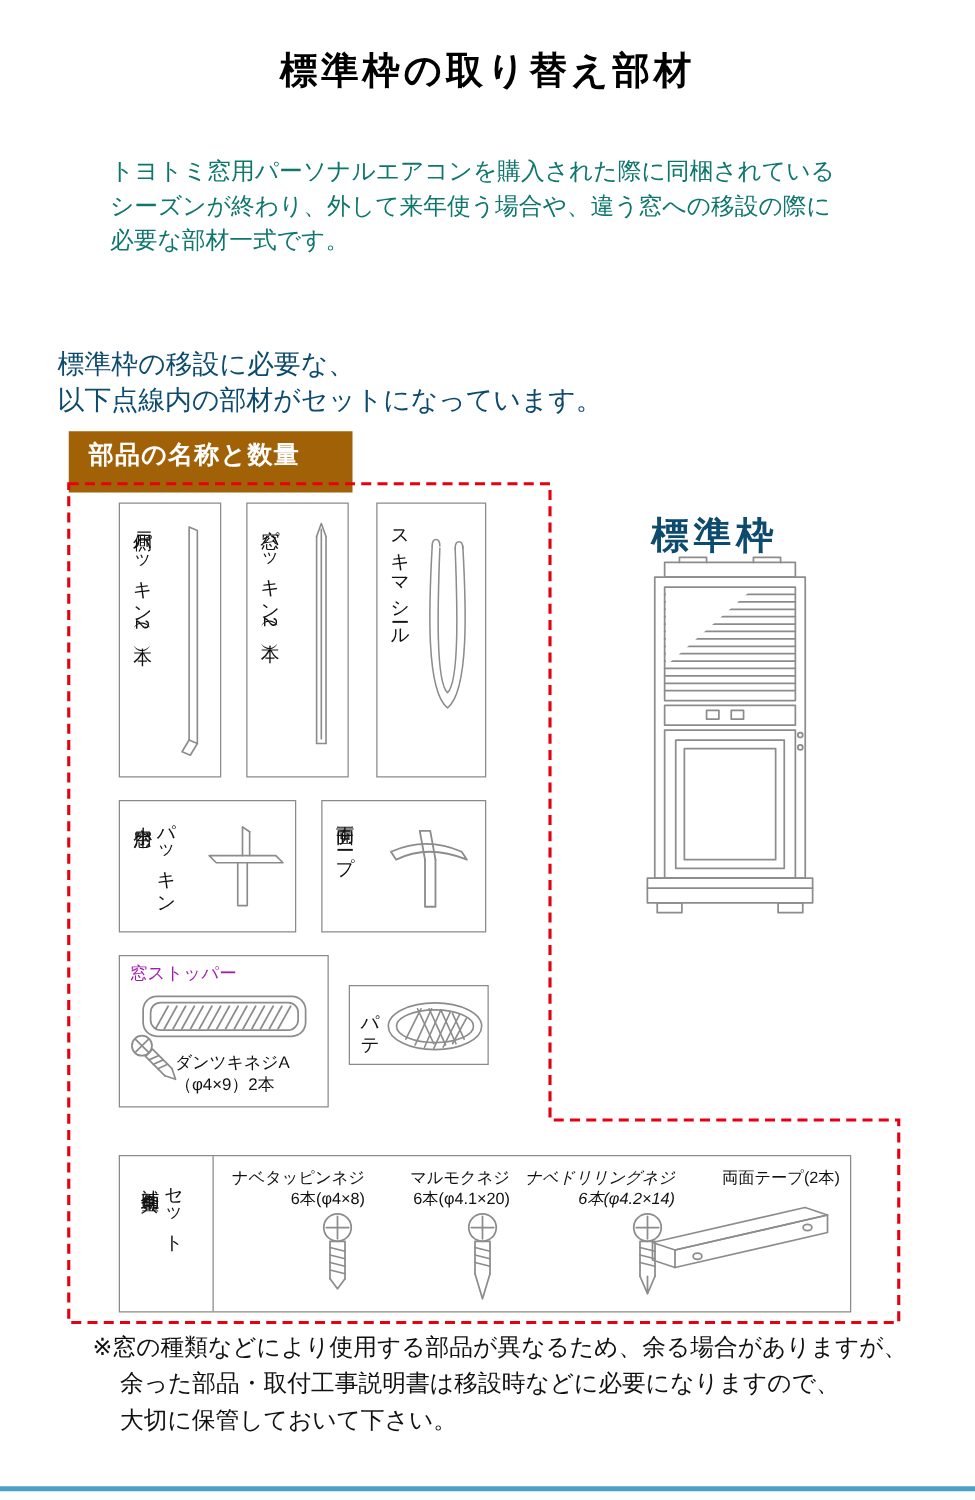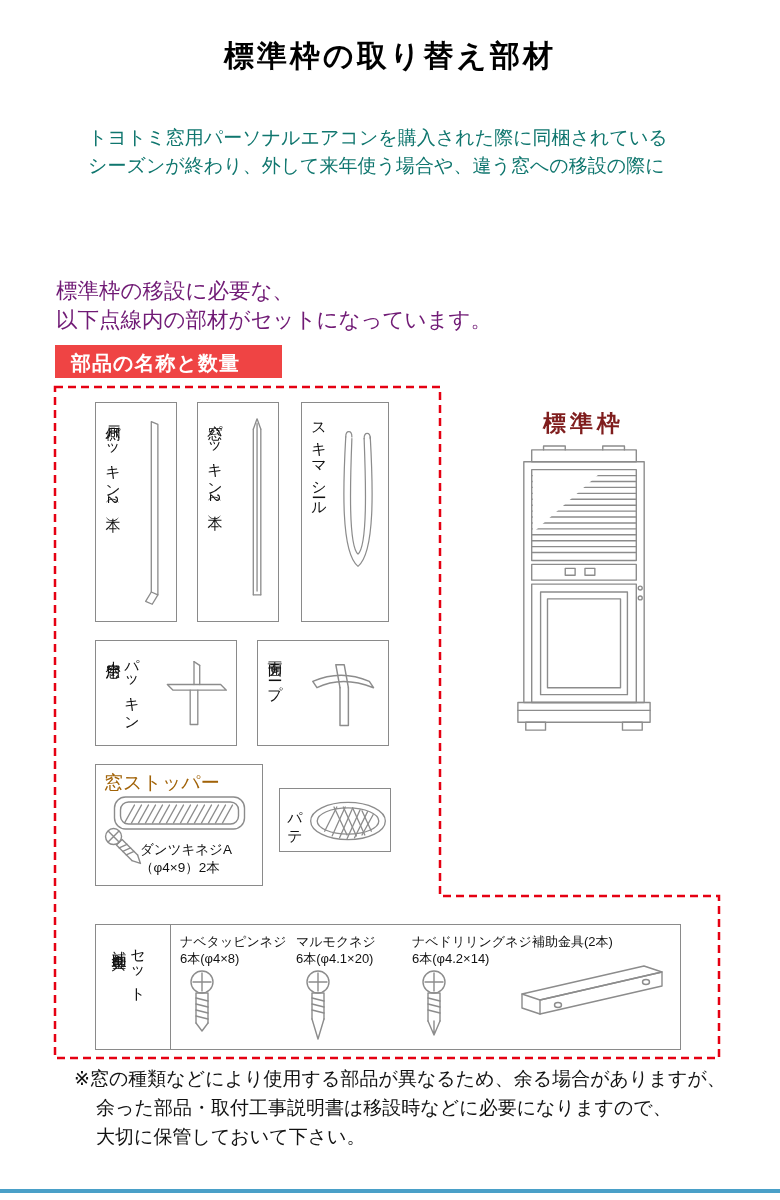--- a/index.html
+++ b/index.html
@@ -5,67 +5,68 @@
   * { margin:0; padding:0; box-sizing:border-box; }
   html,body { background:#ffffff; }
   body { font-family:"Liberation Sans","DejaVu Sans",sans-serif; color:#111; }
   .page { position:relative; width:780px; height:1200px; background:#fff; overflow:hidden; margin:0 auto; }
 
   .title { position:absolute; top:36px; left:0; width:100%; text-align:center;
            font-size:30px; font-weight:700; letter-spacing:3px; color:#000; }
 
   .intro { position:absolute; left:88px; top:124px; font-size:19px; line-height:27.5px; color:#0f766e; }
 
-  .lead { position:absolute; left:56px; top:277px; font-size:21.5px; line-height:28.5px;
-          color:#701a75; font-weight:500; }
-
-  .badge { position:absolute; left:55px; top:345px; background:#ef4444; color:#fff;
-           font-size:20px; font-weight:700; padding:5px 42px 1px 16px; letter-spacing:1px; }
+  .lead { position:absolute; left:46px; top:277px; font-size:21.5px; line-height:28.5px;
+          color:#0c4a6e; font-weight:500; }
+
+  .badge { position:absolute; left:55px; top:345px; background:#a16207; color:#fff;
+           font-size:20px; font-weight:700; padding:5px 42px 17px 16px; letter-spacing:1px; }
 
   .dash-overlay { position:absolute; left:0; top:0; width:780px; height:1200px; pointer-events:none; }
 
   .pbox { position:absolute; border:1px solid #8a8a8a; background:#fff; }
 
   .vlabel { writing-mode:vertical-rl; text-orientation:mixed; white-space:pre-line;
             font-size:15px; line-height:19px; letter-spacing:2px; color:#111; position:absolute; }
   .vlabel.lr { writing-mode:vertical-lr; }
-  .hlabel { font-size:19px; color:#a16207; position:absolute; }
+  .hlabel { font-size:14px; color:#a21caf; position:absolute; }
   .pre { white-space:pre-line; }
 
   .draw { position:absolute; }
   .draw path, .draw rect, .draw circle, .draw ellipse, .draw line {
       fill:none; stroke:#8c8c8c; stroke-width:1.4; stroke-linecap:round; stroke-linejoin:round; }
 
   .screw-note { position:absolute; left:44px; top:76px; font-size:13.5px; line-height:18px; color:#111; }
 
   .bset-labelcell { position:absolute; left:0; top:0; width:75px; height:124px; border-right:1px solid #8a8a8a; }
   .bset-labelcell .vlabel { left:14px; top:14px; }
-  .bgroup { position:absolute; top:8px; text-align:left; }
+  .bgroup { position:absolute; top:8px; text-align:right; }
   .bgroup .nm { font-size:13px; line-height:17px; color:#111; }
   .bgroup .qt { font-size:13px; line-height:17px; color:#111; }
   .bgroup svg { margin-top:2px; }
 
-  .frame-label { position:absolute; left:543px; top:408px; font-size:23px; font-weight:700;
-                 letter-spacing:4px; color:#7f1d1d; }
+  .frame-label { position:absolute; left:521px; top:408px; font-size:30px; font-weight:700;
+                 letter-spacing:4px; color:#0c4a6e; }
 
   .note { position:absolute; left:74px; top:1064px; font-size:19px; line-height:29px; color:#111; }
   .note .indent { padding-left:22px; }
 
   .bottom-bar { position:absolute; left:0; top:1189px; width:780px; height:4px; background:#4aa0c8; }
 </style>
 </head>
 <body>
 
 <div class="page">
 
   <h1 class="title">標準枠の取り替え部材</h1>
 
   <div class="intro">
     <div>トヨトミ窓用パーソナルエアコンを購入された際に同梱されている</div>
     <div>シーズンが終わり、外して来年使う場合や、違う窓への移設の際に</div>
+    <div>必要な部材一式です。</div>
   </div>
 
   <div class="lead">
     <div>標準枠の移設に必要な、</div>
     <div>以下点線内の部材がセットになっています。</div>
   </div>
 
   <div class="badge">部品の名称と数量</div>
 
   <svg class="dash-overlay" viewBox="0 0 780 1200">
@@ -172,34 +173,34 @@
       <div class="qt">6本(φ4.1×20)</div>
       <svg class="draw" style="position:static;" width="44" height="74" viewBox="0 0 44 74">
         <circle cx="22" cy="13" r="11"></circle>
         <path d="M22 4 V22 M13 13 H31"></path>
         <path d="M16 24 V50 M28 24 V50 M16 24 H28"></path>
         <path d="M16 29 L28 32 M16 35 L28 38 M16 41 L28 44"></path>
         <path d="M16 50 L22 70 L28 50"></path>
       </svg>
     </div>
 
-    <div class="bgroup" style="left:316px; width:128px;">
+    <div class="bgroup" style="left:316px; width:128px;font-style:italic;">
       <div class="nm">ナベドリリングネジ</div>
       <div class="qt">6本(φ4.2×14)</div>
       <svg class="draw" style="position:static;" width="44" height="72" viewBox="0 0 44 72">
         <circle cx="22" cy="13" r="11"></circle>
         <path d="M22 4 V22 M13 13 H31"></path>
         <path d="M16 24 V52 M28 24 V52 M16 24 H28"></path>
         <path d="M16 29 L28 32 M16 35 L28 38 M16 41 L28 44"></path>
         <path d="M16 52 L22 66 L28 52 M22 52 V66"></path>
       </svg>
     </div>
 
     <div class="bgroup" style="left:436px; width:140px;">
-      <div class="nm">補助金具(2本)</div>
+      <div class="nm">両面テープ(2本)</div>
       <svg class="draw" style="position:static; margin-left:-16px; margin-top:10px;" width="160" height="62" viewBox="0 0 160 62">
         <path d="M6 34 L128 6 L146 12 L24 40 Z"></path>
         <path d="M24 40 L146 12 L146 26 L24 54 Z"></path>
         <path d="M6 34 L6 48 L24 54"></path>
         <ellipse cx="42" cy="45" rx="3.5" ry="2.5"></ellipse>
         <ellipse cx="130" cy="22" rx="3.5" ry="2.5"></ellipse>
       </svg>
     </div>
   </div>
 

